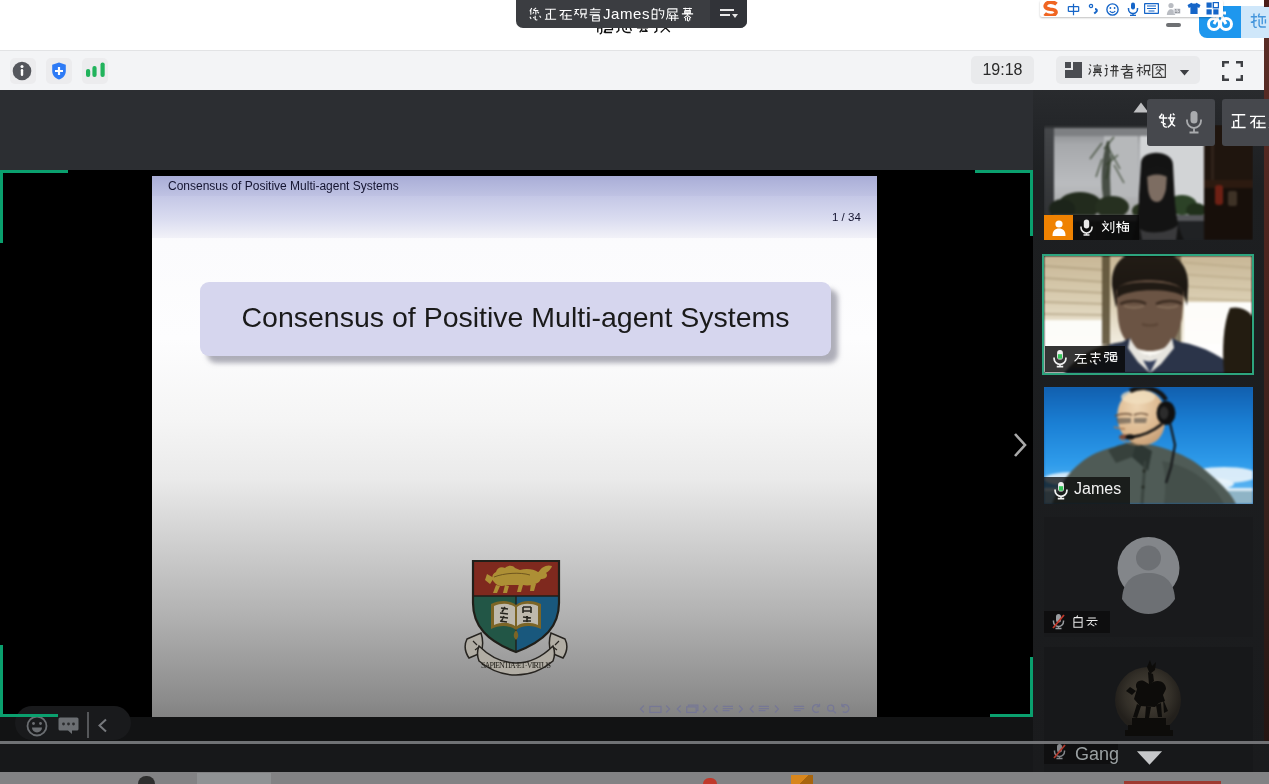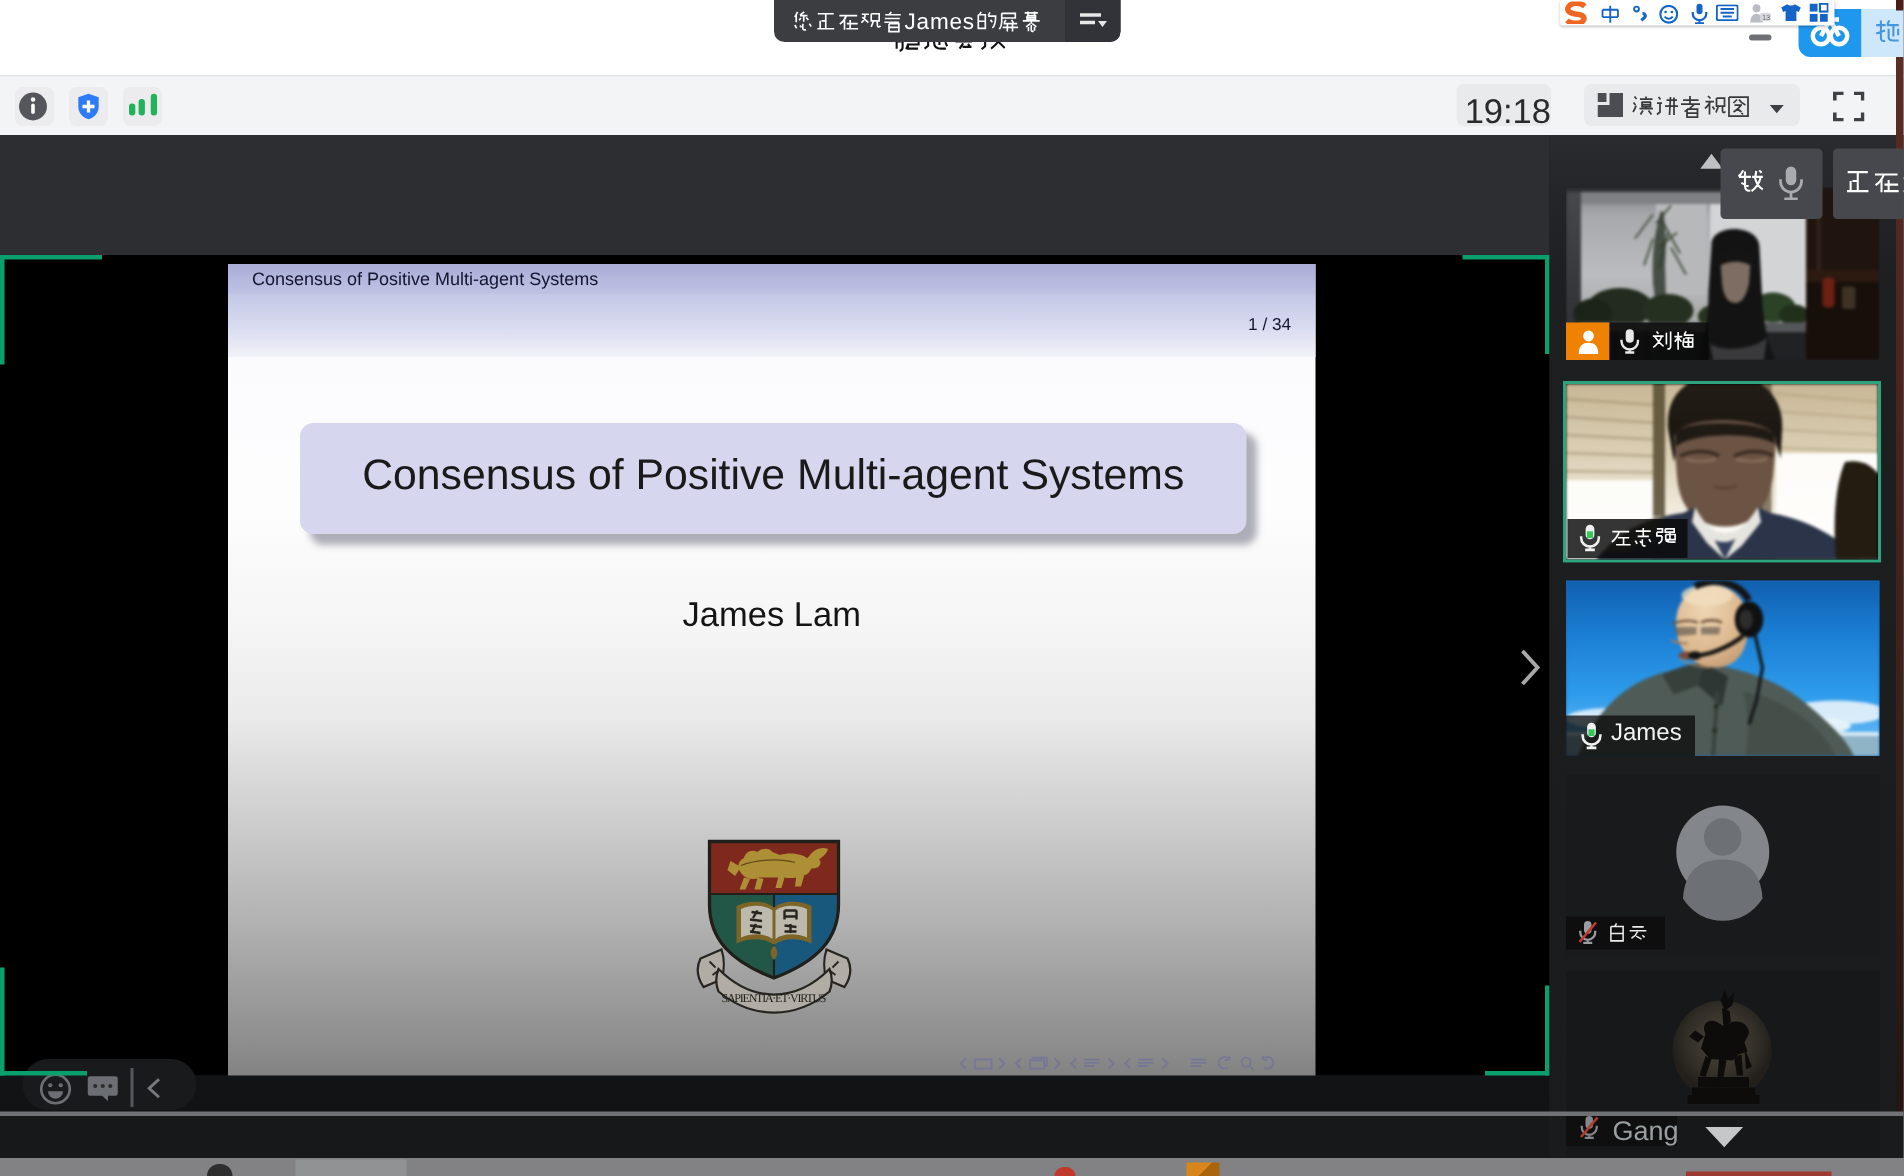--- a/index.html
+++ b/index.html
@@ -64,21 +64,21 @@
   <path d="M9 5 V13 M5 9 H13" stroke="#fff" stroke-width="2.2"></path>
 </svg>
 <div class="abs" style="left:82px;top:58px;width:26px;height:26px;background:#ececee;border-radius:5px;"></div>
 <svg class="abs" style="left:85px;top:62px;" width="21" height="17" viewBox="0 0 21 17">
   <rect x="1" y="7" width="4.2" height="8" rx="2" fill="#21b35c"></rect>
   <rect x="7.4" y="4" width="4.2" height="11" rx="2" fill="#21b35c"></rect>
   <rect x="15.5" y="0.5" width="4.2" height="14.5" rx="2" fill="#21b35c"></rect>
 </svg>
 
 <div class="abs" style="left:971px;top:56px;width:63px;height:28px;background:#e9eaec;border-radius:5px;"></div>
-<div class="abs" style="left:971px;top:61px;width:63px;text-align:right;font-size:23px;color:#2a2a2a;">19:18</div>
+<div class="abs" style="left:971px;top:61px;width:63px;text-align:center;font-size:16px;color:#2a2a2a;">19:18</div>
 
 <div class="abs" style="left:1056px;top:56px;width:144px;height:28px;background:#e9eaec;border-radius:5px;"></div>
 <svg class="abs" style="left:1065px;top:62px;" width="17" height="16" viewBox="0 0 17 16">
   <path d="M0 0 H6 V6 H0 Z M8 0 H17 V16 H0 V8 H8 Z" fill="#4b4d52"></path>
 </svg>
 <div class="abs" id="spview" style="left:1087px;top:63px;color:#3a3a3a;"><svg class="hz" width="16" height="16" viewBox="0 0 96 96">
       <use href="#g-yan"></use>
     </svg><svg class="hz" width="16" height="16" viewBox="0 0 96 96">
       <use href="#g-jiang"></use>
     </svg><svg class="hz" width="16" height="16" viewBox="0 0 96 96">
@@ -107,21 +107,20 @@
 
   <div class="abs" style="left:0;top:0;width:725px;height:20px;background:linear-gradient(180deg,#a9add7 0%,#b6bade 60%,#bfc2e3 100%);"></div>
   <div class="abs" style="left:0;top:20px;width:725px;height:42px;background:linear-gradient(180deg,#c4c7e6 0%,#dadcf0 55%,#f2f2f8 100%);"></div>
   <div class="abs" style="left:16px;top:3px;font-size:12px;color:#141430;">Consensus of Positive Multi-agent Systems</div>
   <div class="abs" style="left:680px;top:3px;font-size:11.5px;color:#141430;margin-top:32px;">1 / 34</div>
 
   <div class="abs" style="left:48px;top:106px;width:631px;height:74px;background:#d6d6ee;border-radius:9px;
        box-shadow:7px 7px 5px rgba(110,110,128,0.55);"></div>
   <div class="abs" style="left:48px;top:125px;width:631px;text-align:center;font-size:28.5px;color:#1a1a1a;">Consensus of Positive Multi-agent Systems</div>
 
-  <div class="abs" style="left:0;top:220px;width:725px;text-align:center;font-size:23px;color:#141414;">James Lam</div>
 
   <svg class="abs" id="crest" style="left:312px;top:380px;filter:brightness(0.93) saturate(0.85);" width="104" height="126" viewBox="0 0 104 126">
 
     <path d="M9 5 H95 V47 C95 70 81 85 52 96 C23 85 9 70 9 47 Z" fill="#1d5f4a"></path>
     <path d="M52 5 H95 V47 C95 70 81 85 52 96 Z" fill="#11618f"></path>
     <path d="M9 5 H95 V40 H9 Z" fill="#96291b"></path>
     <path d="M9 5 H95 V47 C95 70 81 85 52 96 C23 85 9 70 9 47 Z" fill="none" stroke="#23211a" stroke-width="2.2"></path>
     <path d="M9 40 H95 M52 40 V96" stroke="#23211a" stroke-width="1.4"></path>
 
     <g fill="#c09a28">

